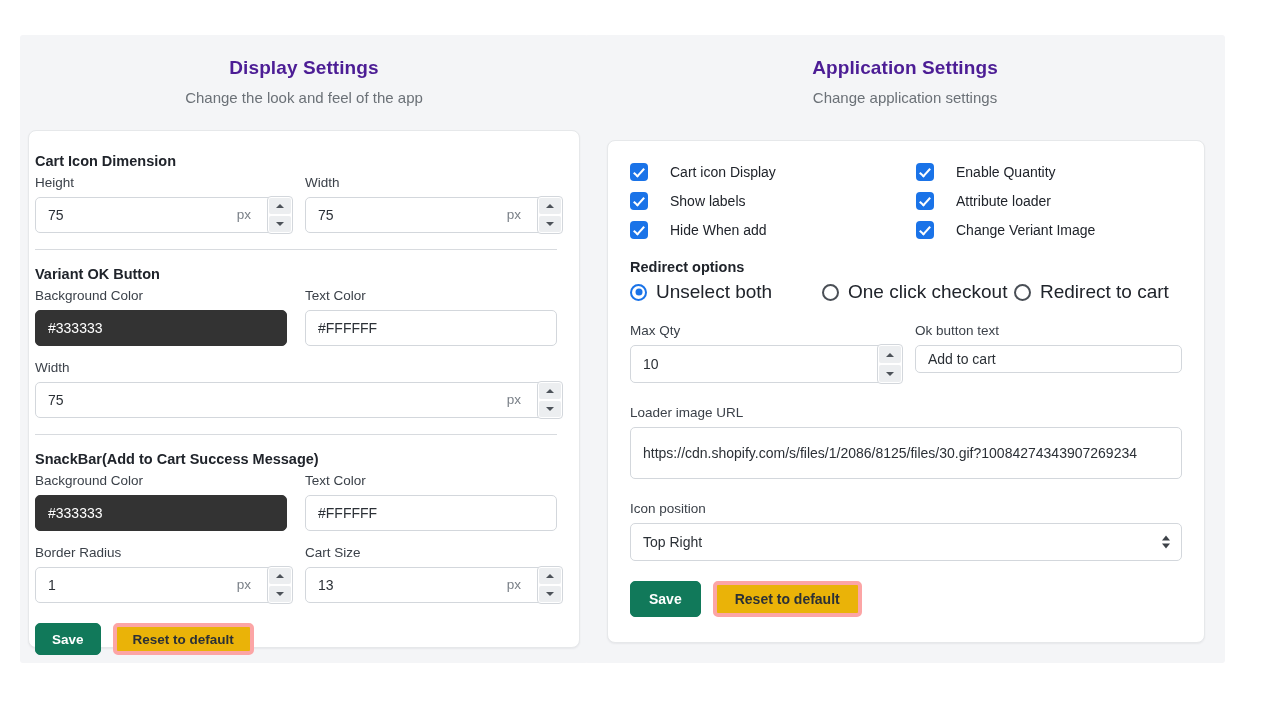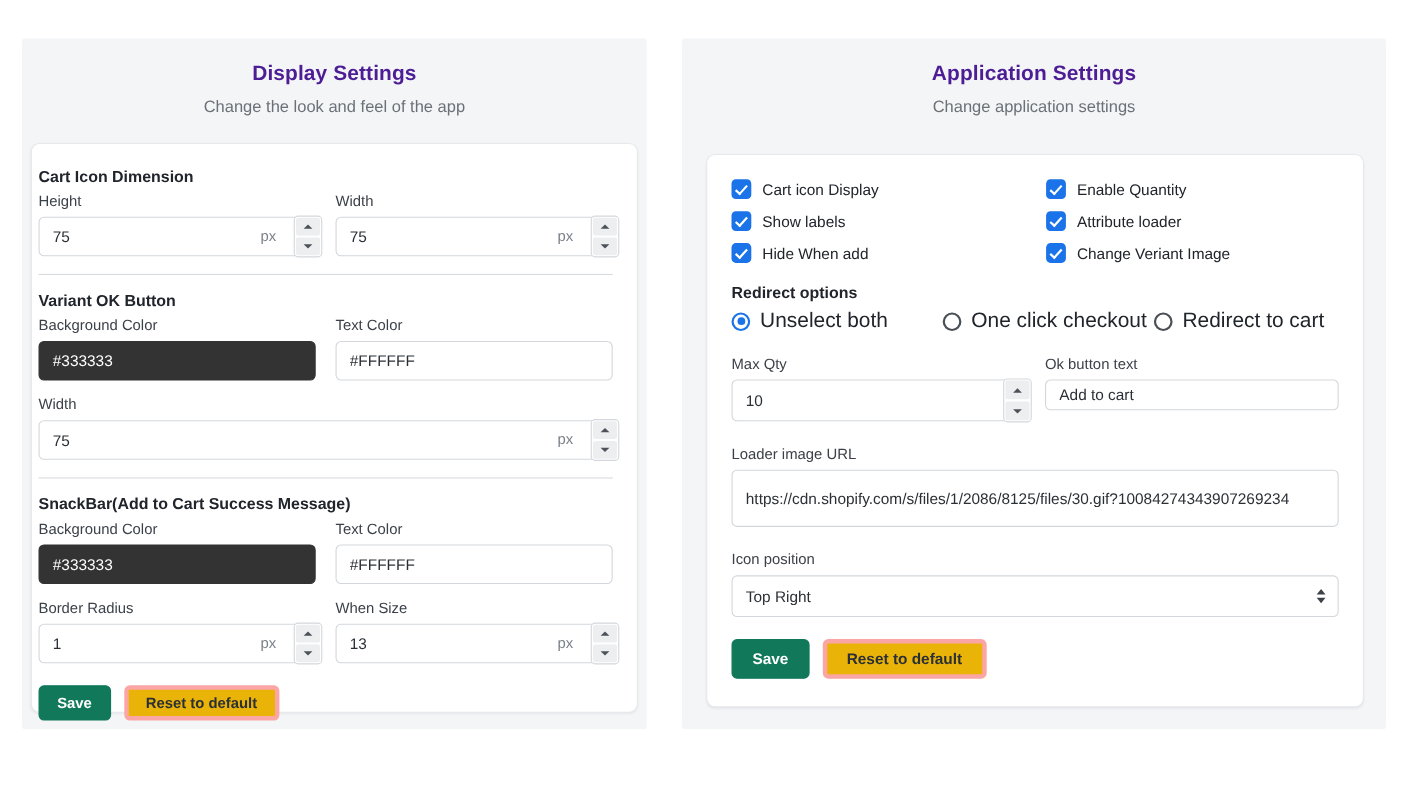--- a/index.html
+++ b/index.html
@@ -19,21 +19,21 @@
     overflow: hidden;
   }
 
   
   .panel {
     position: absolute;
     background: #f4f5f7;
     border-radius: 3px;
   }
   .panel-left  { left: 20px;  top: 35px; width: 568px; height: 628px; }
-  .panel-right { left: 620px; top: 35px; width: 640px; height: 628px; }
+  .panel-right { left: 585px; top: 35px; width: 640px; height: 628px; }
 
   .panel-head {
     text-align: center;
     padding-top: 20px;
   }
   .panel-title {
     font-size: 19px;
     font-weight: bold;
     color: #4c1d95;
     letter-spacing: .1px;
@@ -187,21 +187,21 @@
   }
   .btn-save.big, .btn-reset.big { height: 36px; font-size: 14px; padding: 0 18px; }
 
   
   .check-grid {
     display: grid;
     grid-template-columns: 286px 1fr;
     row-gap: 11px;
     column-gap: 0;
   }
-  .chk-item { display: flex; align-items: center; gap: 10px; cursor: pointer; }
+  .chk-item { display: flex; align-items: center; gap: 22px; cursor: pointer; }
   .chk-box {
     width: 18px; height: 18px;
     border-radius: 4px;
     background: #1a73e8;
     position: relative;
     flex: 0 0 auto;
   }
   .chk-box::after {
     content: "";
     position: absolute;
@@ -362,21 +362,21 @@
             <div class="inp-wrap">
               <input class="inp with-spin" type="text" value="1" style="">
               <span class="unit">px</span>
               <span class="spin">
                 <button class="up"></button>
                 <button class="down"></button>
               </span>
             </div>
           </div>
           <div class="col">
-            <label class="field-label">When Size</label>
+            <label class="field-label">Cart Size</label>
             <div class="inp-wrap">
               <input class="inp with-spin" type="text" value="13" style="">
               <span class="unit">px</span>
               <span class="spin">
                 <button class="up"></button>
                 <button class="down"></button>
               </span>
             </div>
           </div>
         </div>

